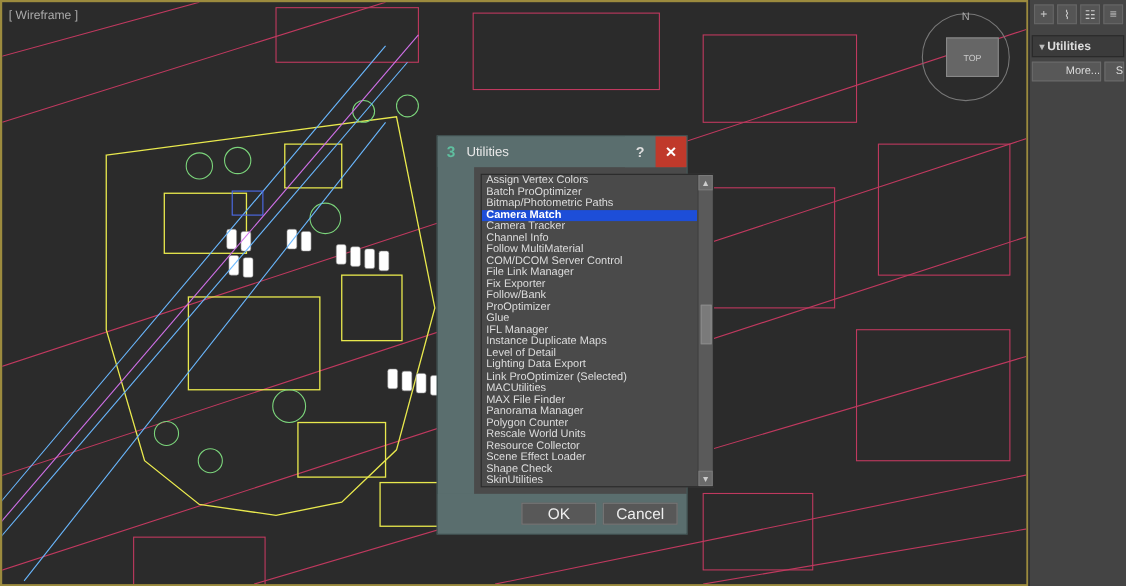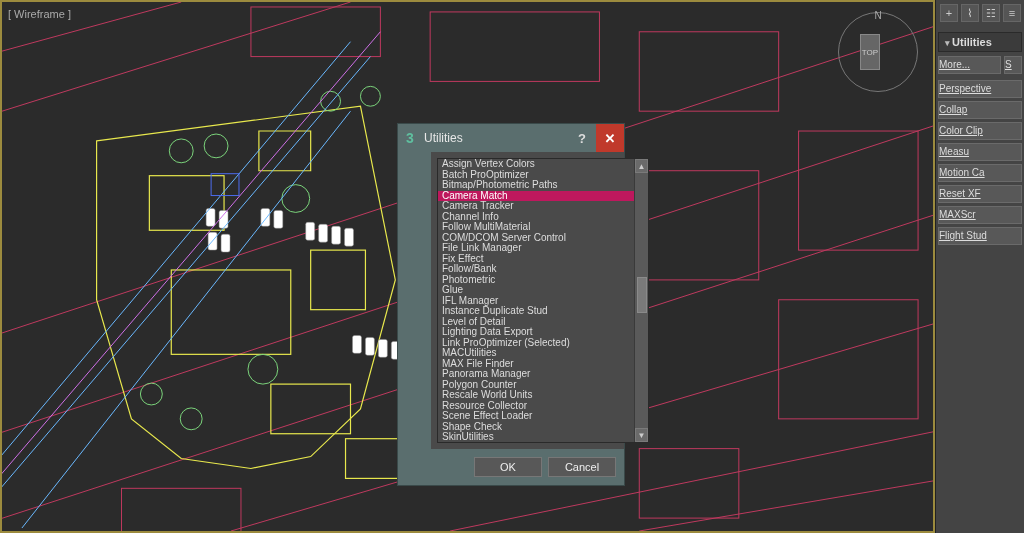--- a/index.html
+++ b/index.html
@@ -44,21 +44,21 @@
   width: 80px; height: 80px;
 }
 .viewcube .ring {
   position: absolute; inset: 0;
   border: 1px solid #777;
   border-radius: 50%;
 }
 .viewcube .cube {
   position: absolute;
   left: 22px; top: 22px;
-  width: 20px; height: 36px;
+  width: 48px; height: 36px;
   background: #666;
   border: 1px solid #888;
   display: flex;
   align-items: center;
   justify-content: center;
   font-size: 8px;
   color: #ccc;
   transform: rotate(0deg);
 }
 .viewcube .n {
@@ -108,25 +108,24 @@
 }
 .panel-btn {
   display: block;
   width: 100%;
   height: 18px;
   margin-bottom: 3px;
   background: #585858;
   border: 1px solid #6a6a6a;
   color: #ddd;
   font-size: 10px;
-  text-align: left;
+  text-align: right;
   line-height: 16px;
   white-space: nowrap;
   overflow: hidden;
-  text-decoration: underline;
 }
 
 
 .dialog {
   position: absolute;
   left: 397px; top: 123px;
   width: 228px;
   background: #5a6e6e;
   border: 1px solid #3a4a4a;
 }
@@ -184,22 +183,23 @@
 }
 .list-item {
   height: 10.5px;
   line-height: 10.5px;
   padding: 0 4px;
   font-size: 10px;
   color: #ddd;
   white-space: nowrap;
 }
 .list-item.selected {
-  background: #be185d;
+  background: #1d4ed8;
   color: #fff;
+  font-weight: bold;
 }
 .list-scroll {
   position: absolute;
   right: 0; top: 0; bottom: 0;
   width: 14px;
   background: #5a5a5a;
   border-left: 1px solid #3a3a3a;
 }
 .list-scroll .arrow {
   position: absolute;
@@ -227,21 +227,21 @@
   justify-content: flex-end;
   gap: 6px;
   padding: 8px;
   background: #5a6e6e;
 }
 .dlg-btn {
   width: 68px; height: 20px;
   background: #585858;
   border: 1px solid #777;
   color: #eee;
-  font-size: 11px;
+  font-size: 14px;
   display: flex;
   align-items: center;
   justify-content: center;
   text-align: right;
 }
 </style>
 </head>
 <body>
 
 <div class="viewport">
@@ -319,30 +319,20 @@
     <div class="cmd-tab">+</div>
     <div class="cmd-tab">⌇</div>
     <div class="cmd-tab">☷</div>
     <div class="cmd-tab">≡</div>
   </div>
   <div class="rollout-header">Utilities</div>
   <div style="display:flex;gap:3px;margin-bottom:3px">
     <div class="panel-btn" style="flex:1">More...</div>
     <div class="panel-btn" style="width:18px;flex:none">S</div>
   </div>
-  <div id="panel-buttons">
-      <div class="panel-btn">Perspective</div>
-      <div class="panel-btn">Collap</div>
-      <div class="panel-btn">Color Clip</div>
-      <div class="panel-btn">Measu</div>
-      <div class="panel-btn">Motion Ca</div>
-      <div class="panel-btn">Reset XF</div>
-      <div class="panel-btn">MAXScr</div>
-      <div class="panel-btn">Flight Stud</div>
-    </div>
 </div>
 
 <div class="dialog">
   <div class="titlebar">
     <div class="app-icon">3</div>
     <div class="title">Utilities</div>
     <div class="win-btn help">?</div>
     <div class="win-btn close">✕</div>
   </div>
   <div class="dlg-body">
@@ -350,26 +340,26 @@
       <div class="list-inner" id="list-inner">
           <div class="list-item">Assign Vertex Colors</div>
           <div class="list-item">Batch ProOptimizer</div>
           <div class="list-item">Bitmap/Photometric Paths</div>
           <div class="list-item selected">Camera Match</div>
           <div class="list-item">Camera Tracker</div>
           <div class="list-item">Channel Info</div>
           <div class="list-item">Follow MultiMaterial</div>
           <div class="list-item">COM/DCOM Server Control</div>
           <div class="list-item">File Link Manager</div>
-          <div class="list-item">Fix Effect</div>
+          <div class="list-item">Fix Exporter</div>
           <div class="list-item">Follow/Bank</div>
-          <div class="list-item">Photometric</div>
+          <div class="list-item">ProOptimizer</div>
           <div class="list-item">Glue</div>
           <div class="list-item">IFL Manager</div>
-          <div class="list-item">Instance Duplicate Stud</div>
+          <div class="list-item">Instance Duplicate Maps</div>
           <div class="list-item">Level of Detail</div>
           <div class="list-item">Lighting Data Export</div>
           <div class="list-item">Link ProOptimizer (Selected)</div>
           <div class="list-item">MACUtilities</div>
           <div class="list-item">MAX File Finder</div>
           <div class="list-item">Panorama Manager</div>
           <div class="list-item">Polygon Counter</div>
           <div class="list-item">Rescale World Units</div>
           <div class="list-item">Resource Collector</div>
           <div class="list-item">Scene Effect Loader</div>

